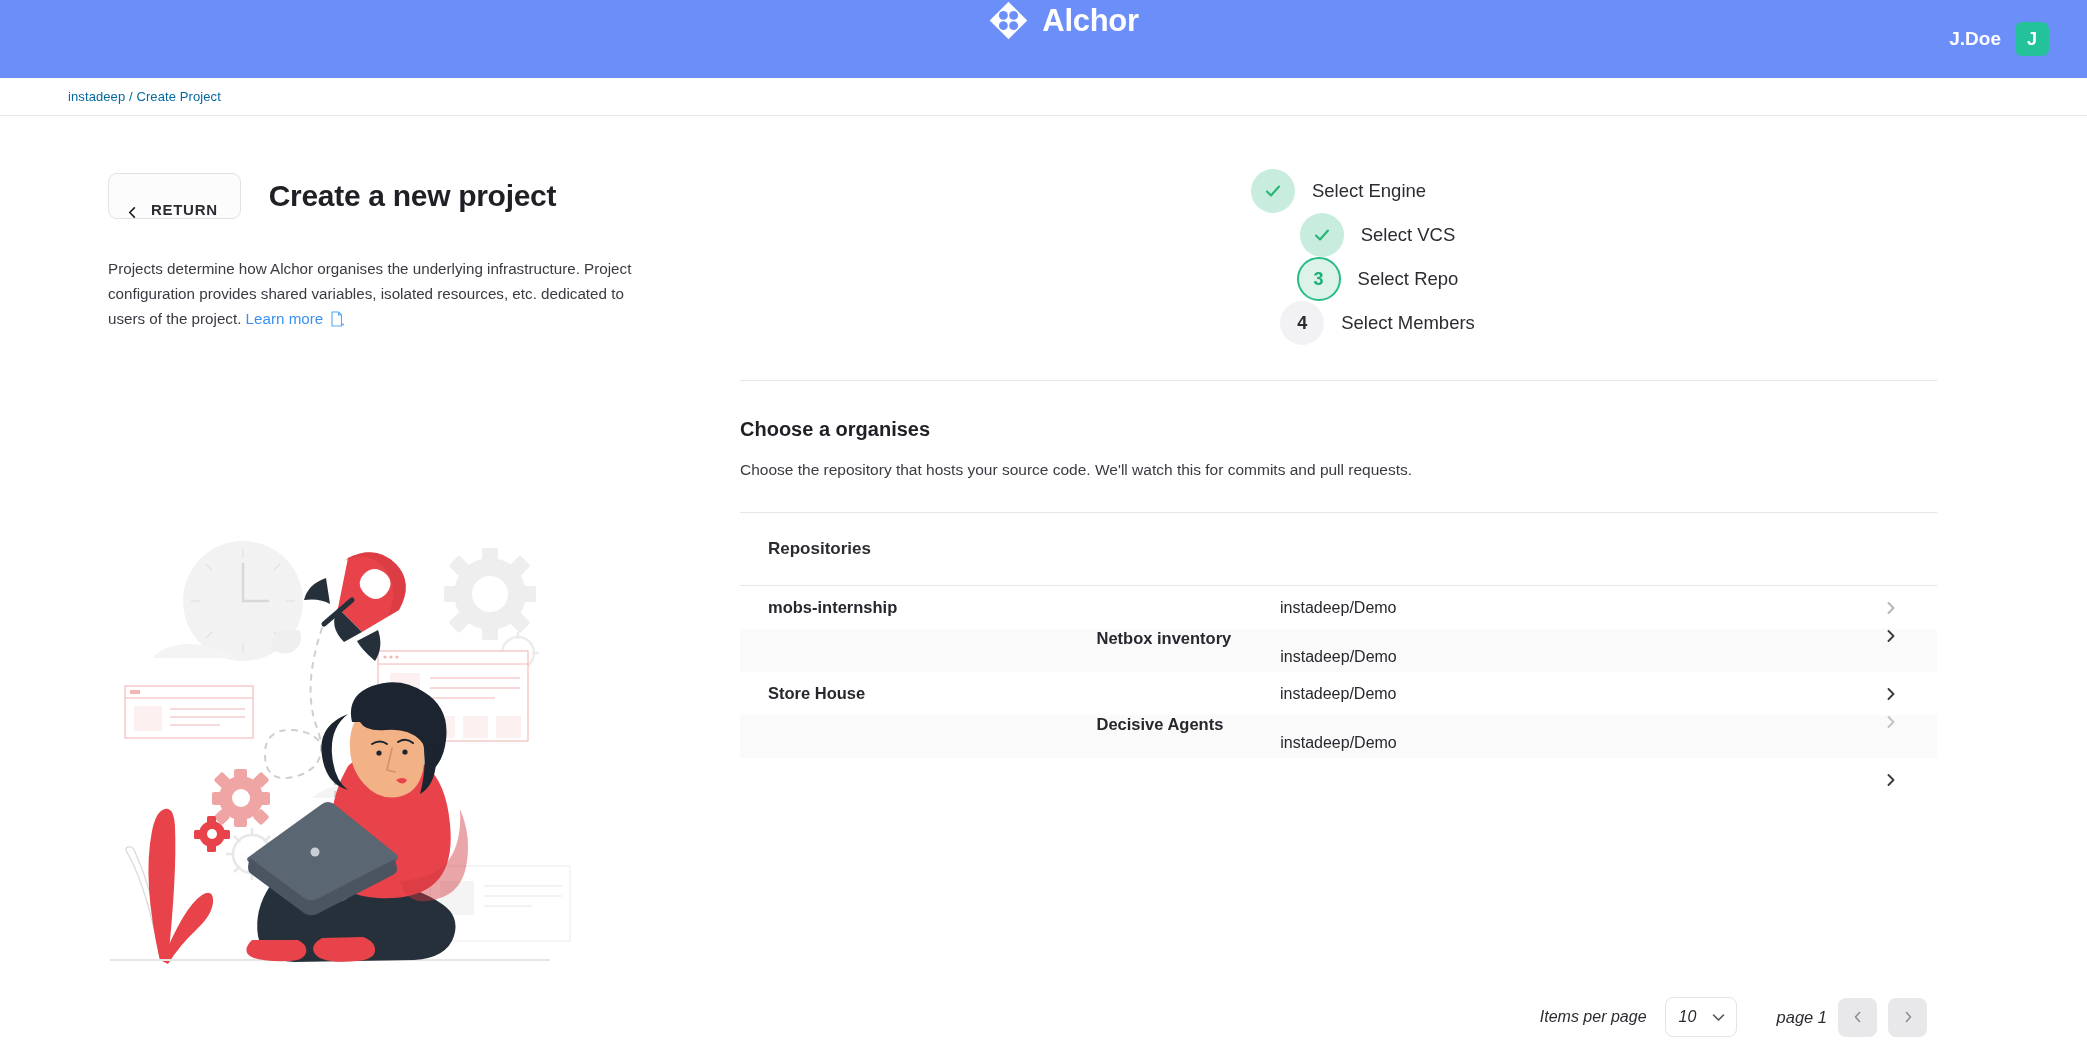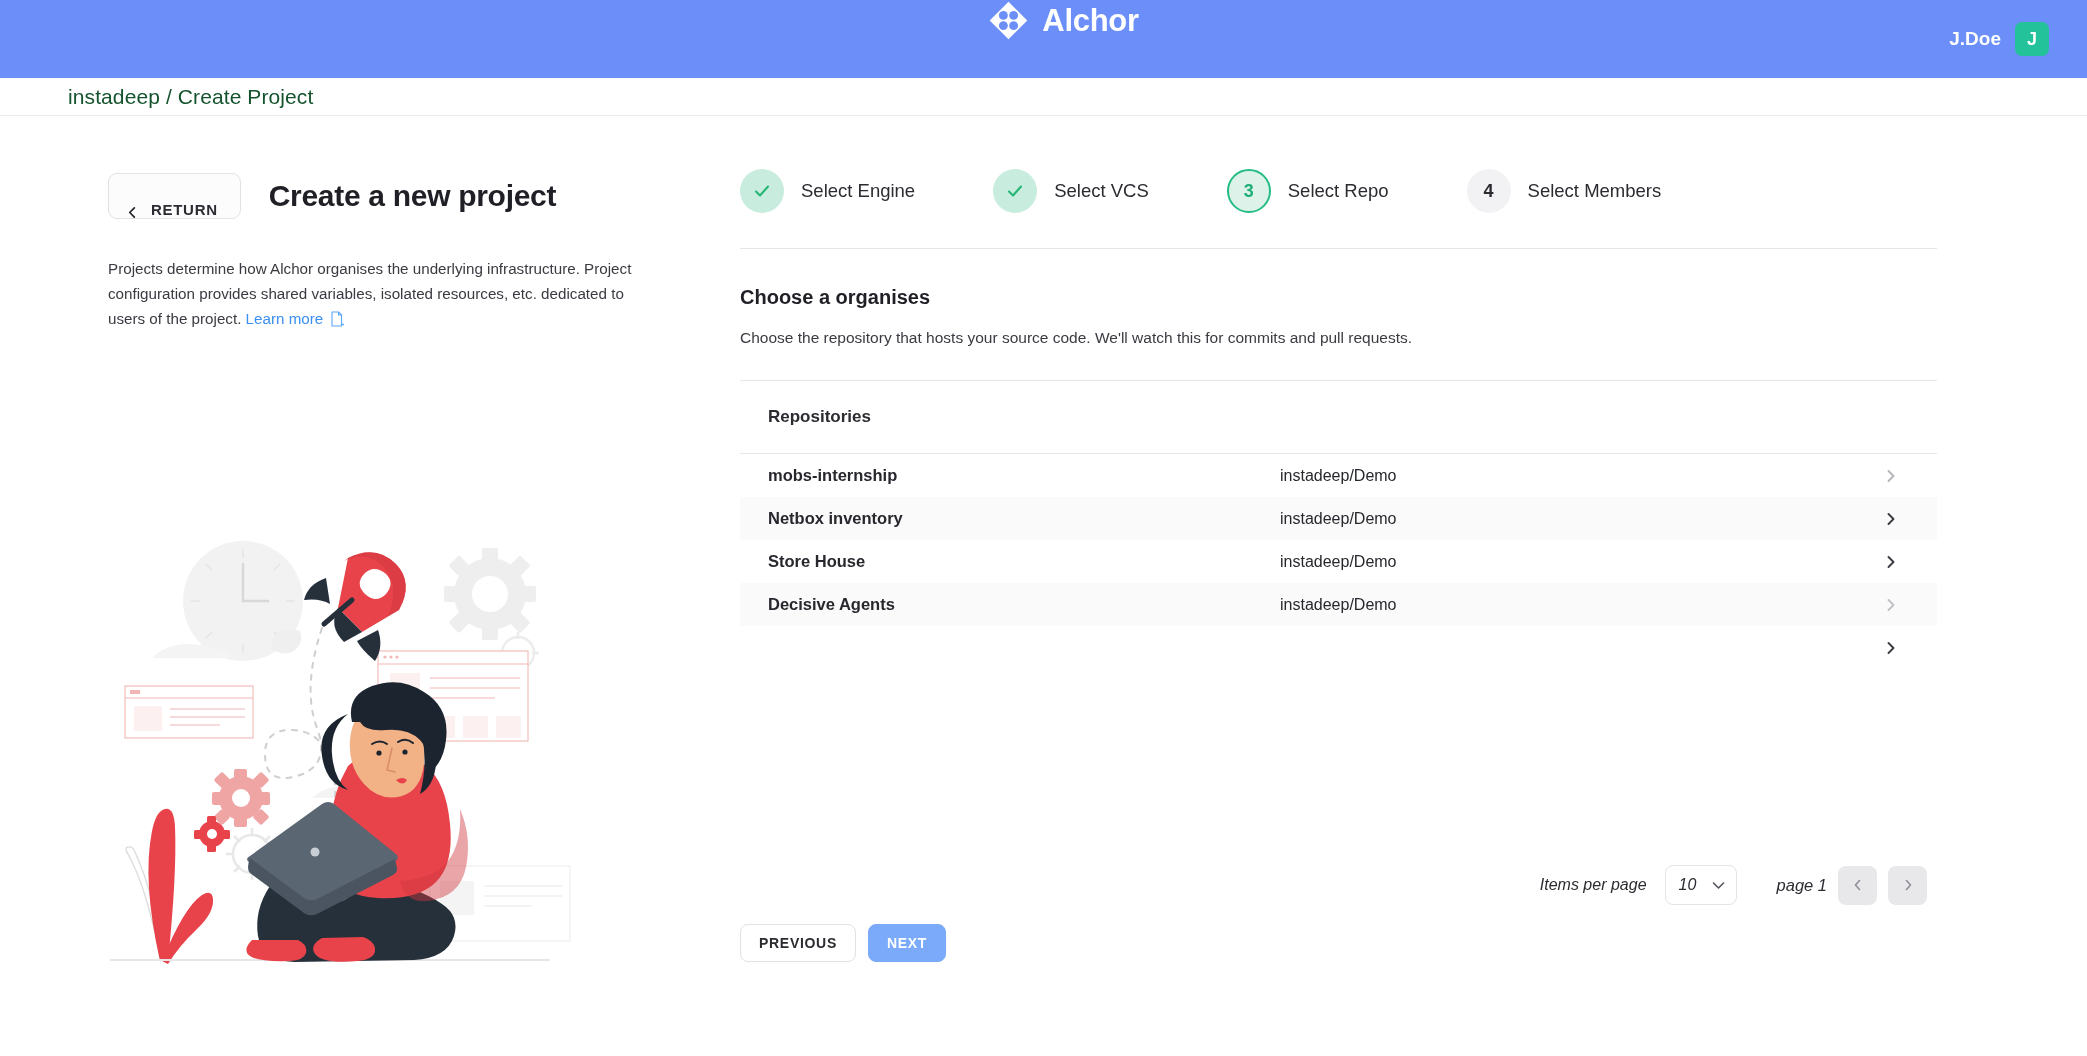--- a/index.html
+++ b/index.html
@@ -41,21 +41,21 @@
     display: flex; align-items: center; justify-content: center;
     font-size: 18px; font-weight: 600;
   }
 
   
   .crumbbar {
     height: 38px; background: #ffffff;
     display: flex; align-items: center; padding-left: 68px;
     border-bottom: 1px solid #e9e9ec;
   }
-  .crumb { font-size: 21px; color: #14532d; letter-spacing: 0.1px; }
+  .crumb { font-size: 13px; color: #0369a1; letter-spacing: 0.1px; }
 
   
   .page { display: flex; height: calc(1056px - 78px - 39px); }
 
   
   .leftpane { width: 740px; flex: none; position: relative; padding: 57px 0 0 108px; }
   .head-row { display: flex; align-items: center; gap: 28px; }
   .return-btn {
     display: flex; align-items: flex-end; gap: 13px;
     height: 46px; padding: 0 22px 0 18px;
@@ -69,21 +69,21 @@
     margin-top: 37px; width: 548px;
     font-size: 15.2px; line-height: 1.66; color: #3a3a42;
   }
   .desc a { color: #3b90f2; text-decoration: none; cursor: pointer; }
   .doc-ico { display: inline-block; vertical-align: -3px; margin-left: 7px; }
 
   .illus { position: absolute; left: 100px; top: 420px; }
 
   
   .rightpane { flex: 1; padding: 53px 150px 0 0; }
-  .stepper { display: flex; align-items: center; gap: 0; padding-left: 0; }
+  .stepper { display: flex; align-items: center; gap: 0; padding-left: 0; flex-direction: column; }
   .step { display: flex; align-items: center; gap: 17px; }
   .step + .step { margin-left: 78px; }
   .circ {
     width: 44px; height: 44px; border-radius: 50%;
     display: flex; align-items: center; justify-content: center;
     font-size: 18px; font-weight: 700; flex: none;
   }
   .circ.done { background: #c8ecdd; color: #22b573; }
   .circ.active { background: #ddf3e9; border: 2px solid #25bd84; color: #1fae76; }
   .circ.todo { background: #f2f2f4; color: #2b2b31; }
@@ -110,21 +110,21 @@
     outline: none;
   }
   .search-box::placeholder { color: #6b6b78; }
 
   .hr3 { height: 1px; background: #e6e6ea; }
 
   .repo-row {
     height: 43px; display: flex; align-items: center; cursor: pointer;
     position: relative;
   }
-  .repo-row.alt { background: #fafafa; }
+  .repo-row.alt { background: #fafafa; flex-direction: column; }
   .repo-name { width: 512px; margin-left: 28px; font-size: 16.5px; font-weight: 600; color: #27272e; }
   .repo-owner { font-size: 16px; color: #27272e; }
   .row-chev { position: absolute; right: 40px; display: block; }
 
   
   .pager {
     display: flex; align-items: center; justify-content: flex-end;
     gap: 0; margin-top: 196px; padding-right: 10px; font-style: italic;
   }
   .ipp-label { font-size: 16px; color: #2b2b31; }

